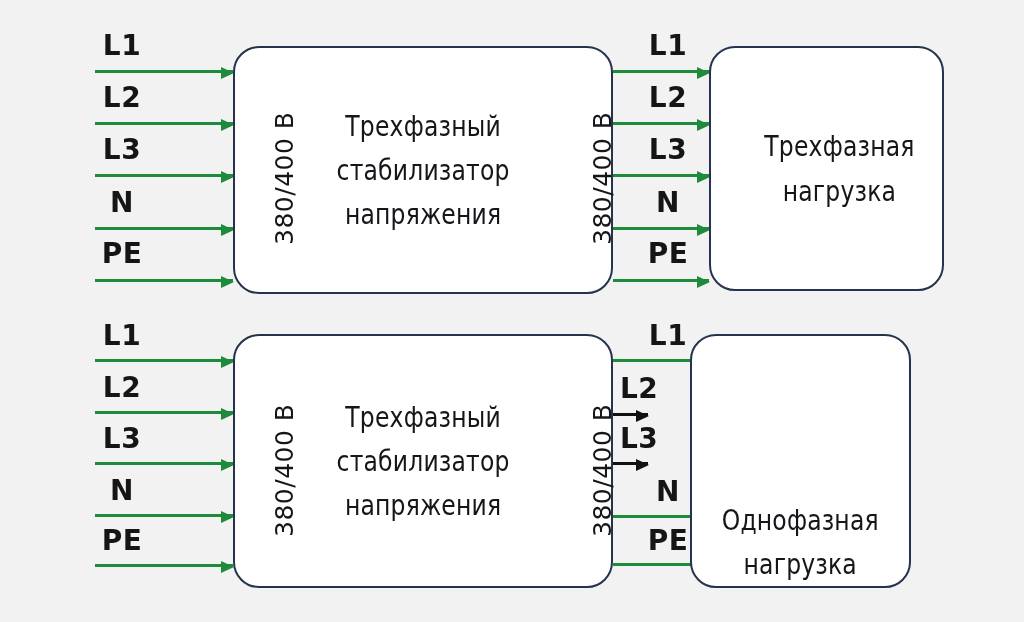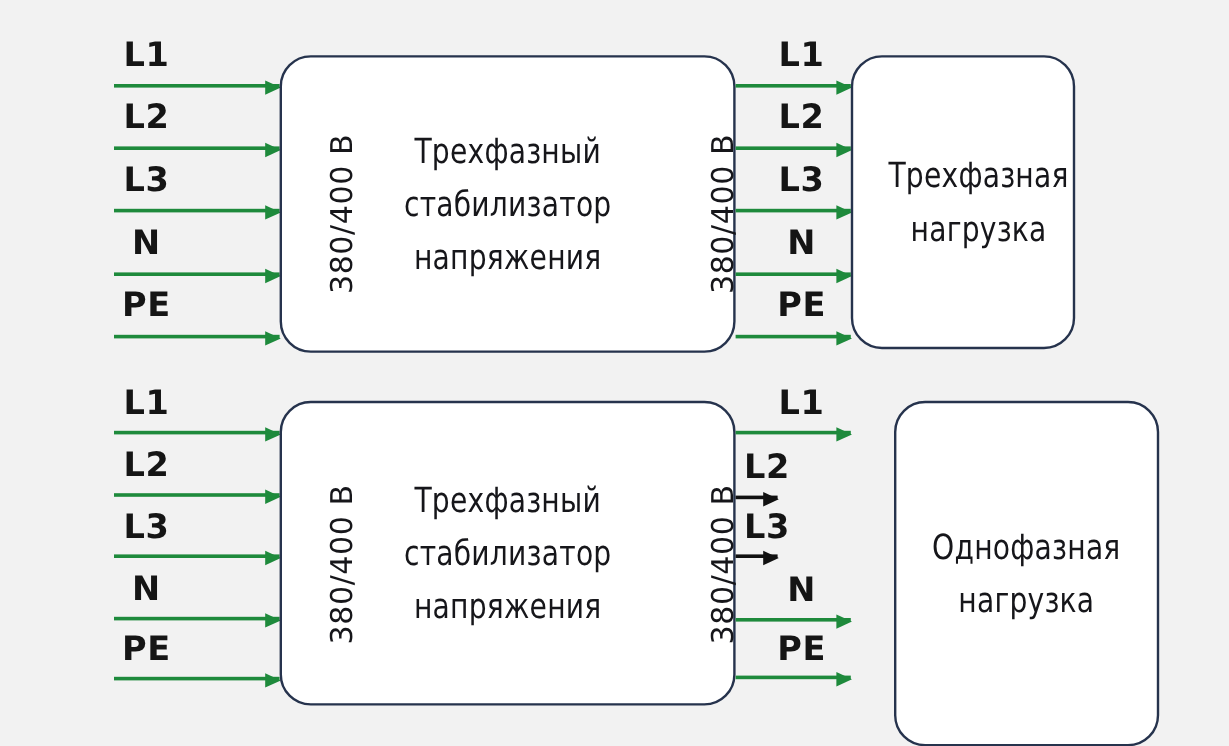--- a/index.html
+++ b/index.html
@@ -124,21 +124,21 @@
   <div class="wlabel" style="left:668px; top:133px;">L3</div>
   <div class="wlabel" style="left:668px; top:186px;">N</div>
   <div class="wlabel" style="left:668px; top:237px;">PE</div>
 
   <div class="wire" style="left:613px; top:70px;  width:96px;"></div>
   <div class="wire" style="left:613px; top:122px; width:96px;"></div>
   <div class="wire" style="left:613px; top:174px; width:96px;"></div>
   <div class="wire" style="left:613px; top:227px; width:96px;"></div>
   <div class="wire" style="left:613px; top:279px; width:96px;"></div>
 
-  <div class="box" style="left:709px; top:46px; width:187px; height:245px;padding-left:25px;">
+  <div class="box" style="left:709px; top:46px; width:235px; height:245px;padding-left:25px;">
     <div class="box-title">Трехфазная
 нагрузка</div>
   </div>
 
   <div class="wlabel" style="left:122px; top:319px;">L1</div>
   <div class="wlabel" style="left:122px; top:371px;">L2</div>
   <div class="wlabel" style="left:122px; top:422px;">L3</div>
   <div class="wlabel" style="left:122px; top:474px;">N</div>
   <div class="wlabel" style="left:122px; top:524px;">PE</div>
 
@@ -161,18 +161,18 @@
   <div class="wlabel left-align" style="left:620px; top:422px;">L3</div>
   <div class="wlabel" style="left:668px; top:475px;">N</div>
   <div class="wlabel" style="left:668px; top:524px;">PE</div>
 
   <div class="wire" style="left:613px; top:359px; width:96px;"></div>
   <div class="wire black" style="left:613px; top:413px; width:35px;"></div>
   <div class="wire black" style="left:613px; top:462px; width:35px;"></div>
   <div class="wire" style="left:613px; top:515px; width:96px;"></div>
   <div class="wire" style="left:613px; top:563px; width:96px;"></div>
 
-  <div class="box" style="left:745px; top:334px; width:221px; height:288px;">
+  <div class="box" style="left:690px; top:334px; width:221px; height:254px;align-items:flex-end;">
     <div class="box-title">Однофазная
 нагрузка</div>
   </div>
 
 </div>
 
 </body></html>

